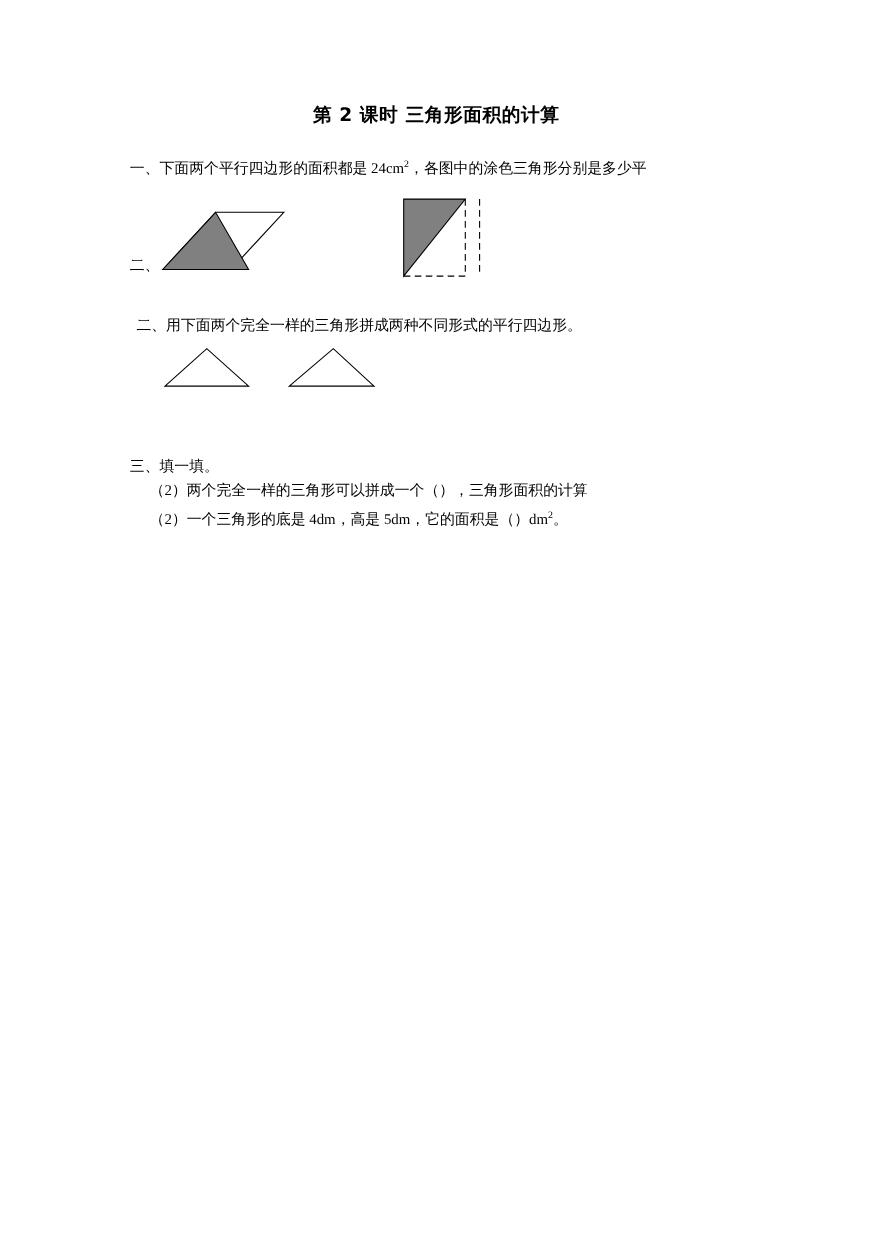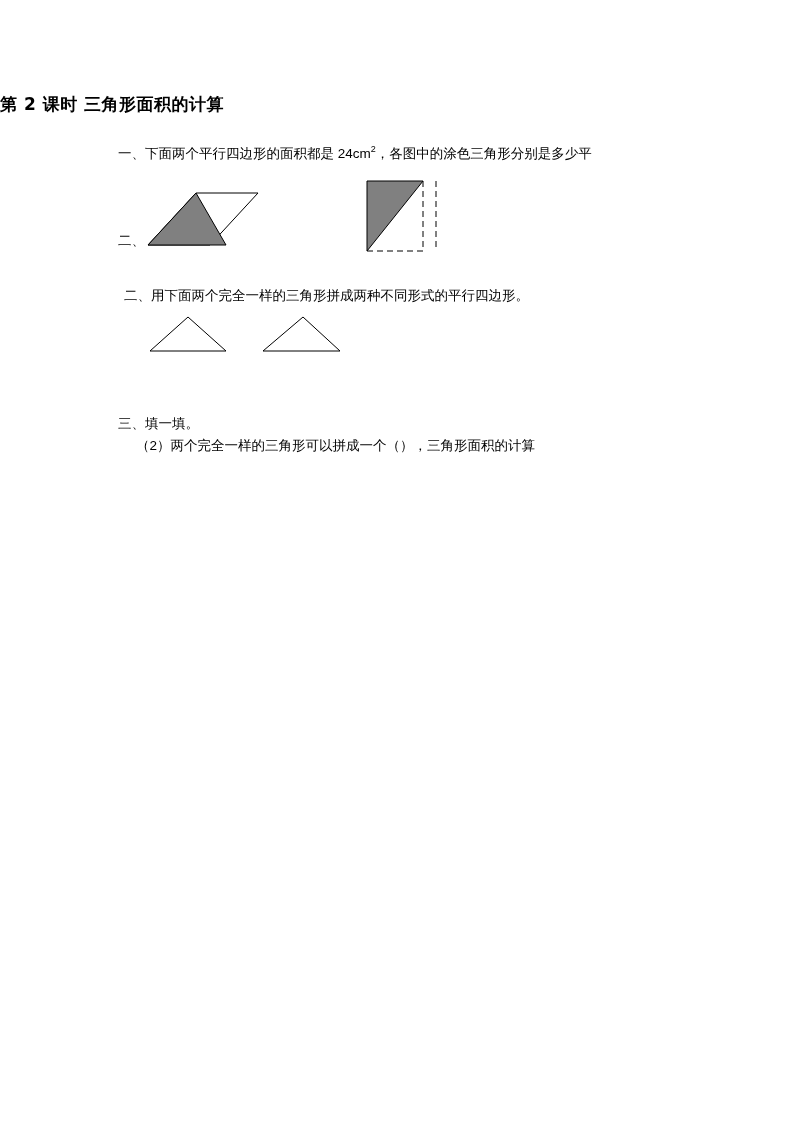--- a/index.html
+++ b/index.html
@@ -20,29 +20,30 @@
     left: 0; top: 0;
     width: 793px;
     height: 1122px;
     background: #fff;
   }
   .title {
     position: absolute;
     left: 0;
     top: 93px;
     width: 793px;
+    text-align: center;
     font-size: 17px;
     font-weight: bold;
     letter-spacing: 0.5px;
     font-family: "DejaVu Sans", sans-serif;
   }
   .body-text {
     font-size: 13.5px;
     line-height: 22px;
-    font-family: Liberation Sans, sans-serif;
+    font-family: Liberation Serif, serif;
   }
   .q1 {
     position: absolute;
     left: 118px;
     top: 138px;
     width: 568px;
   }
   .q1 .line2 {
     padding-left: 18px;
   }
@@ -130,15 +131,18 @@
       <polygon points="32,41 70,7 108,41" fill="#ffffff" stroke="#000000" stroke-width="1"></polygon>
       <polygon points="145,41 185,7 222,41" fill="#ffffff" stroke="#000000" stroke-width="1"></polygon>
     </svg>
   </div>
 
   <div class="q3 body-text">
     <div>三、填一填。</div>
     <div class="indent">
       <span>（2）两个完全一样的三角形可以拼成一个（</span><span>），三角形面积的计算</span>
     </div>
+    <div class="indent">
+      <span>（2）一个三角形的底是 4dm，高是 5dm，它的面积是（</span><span>）dm</span><span class="sup">2</span><span>。</span>
+    </div>
   </div>
 
 </div>
 
 </body></html>

